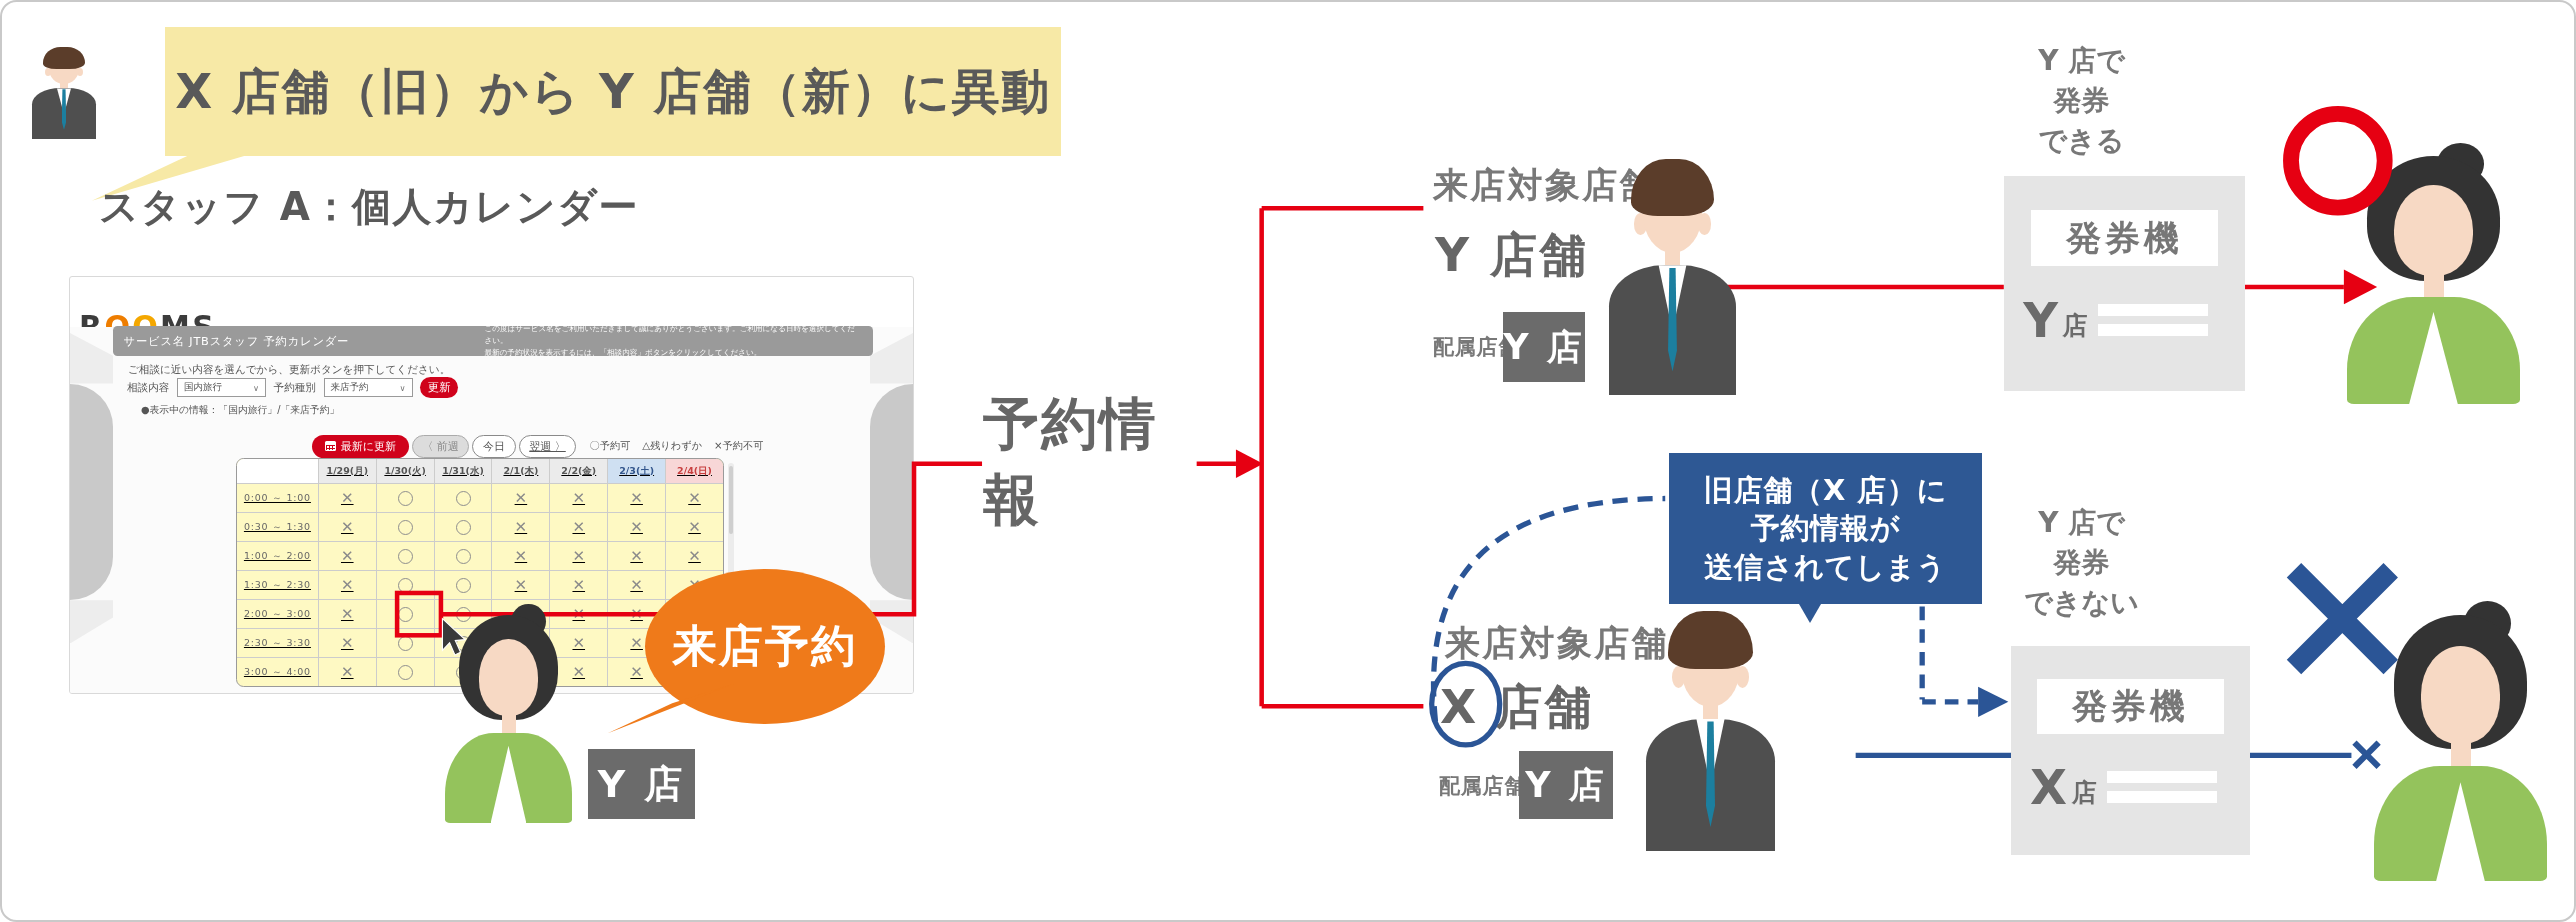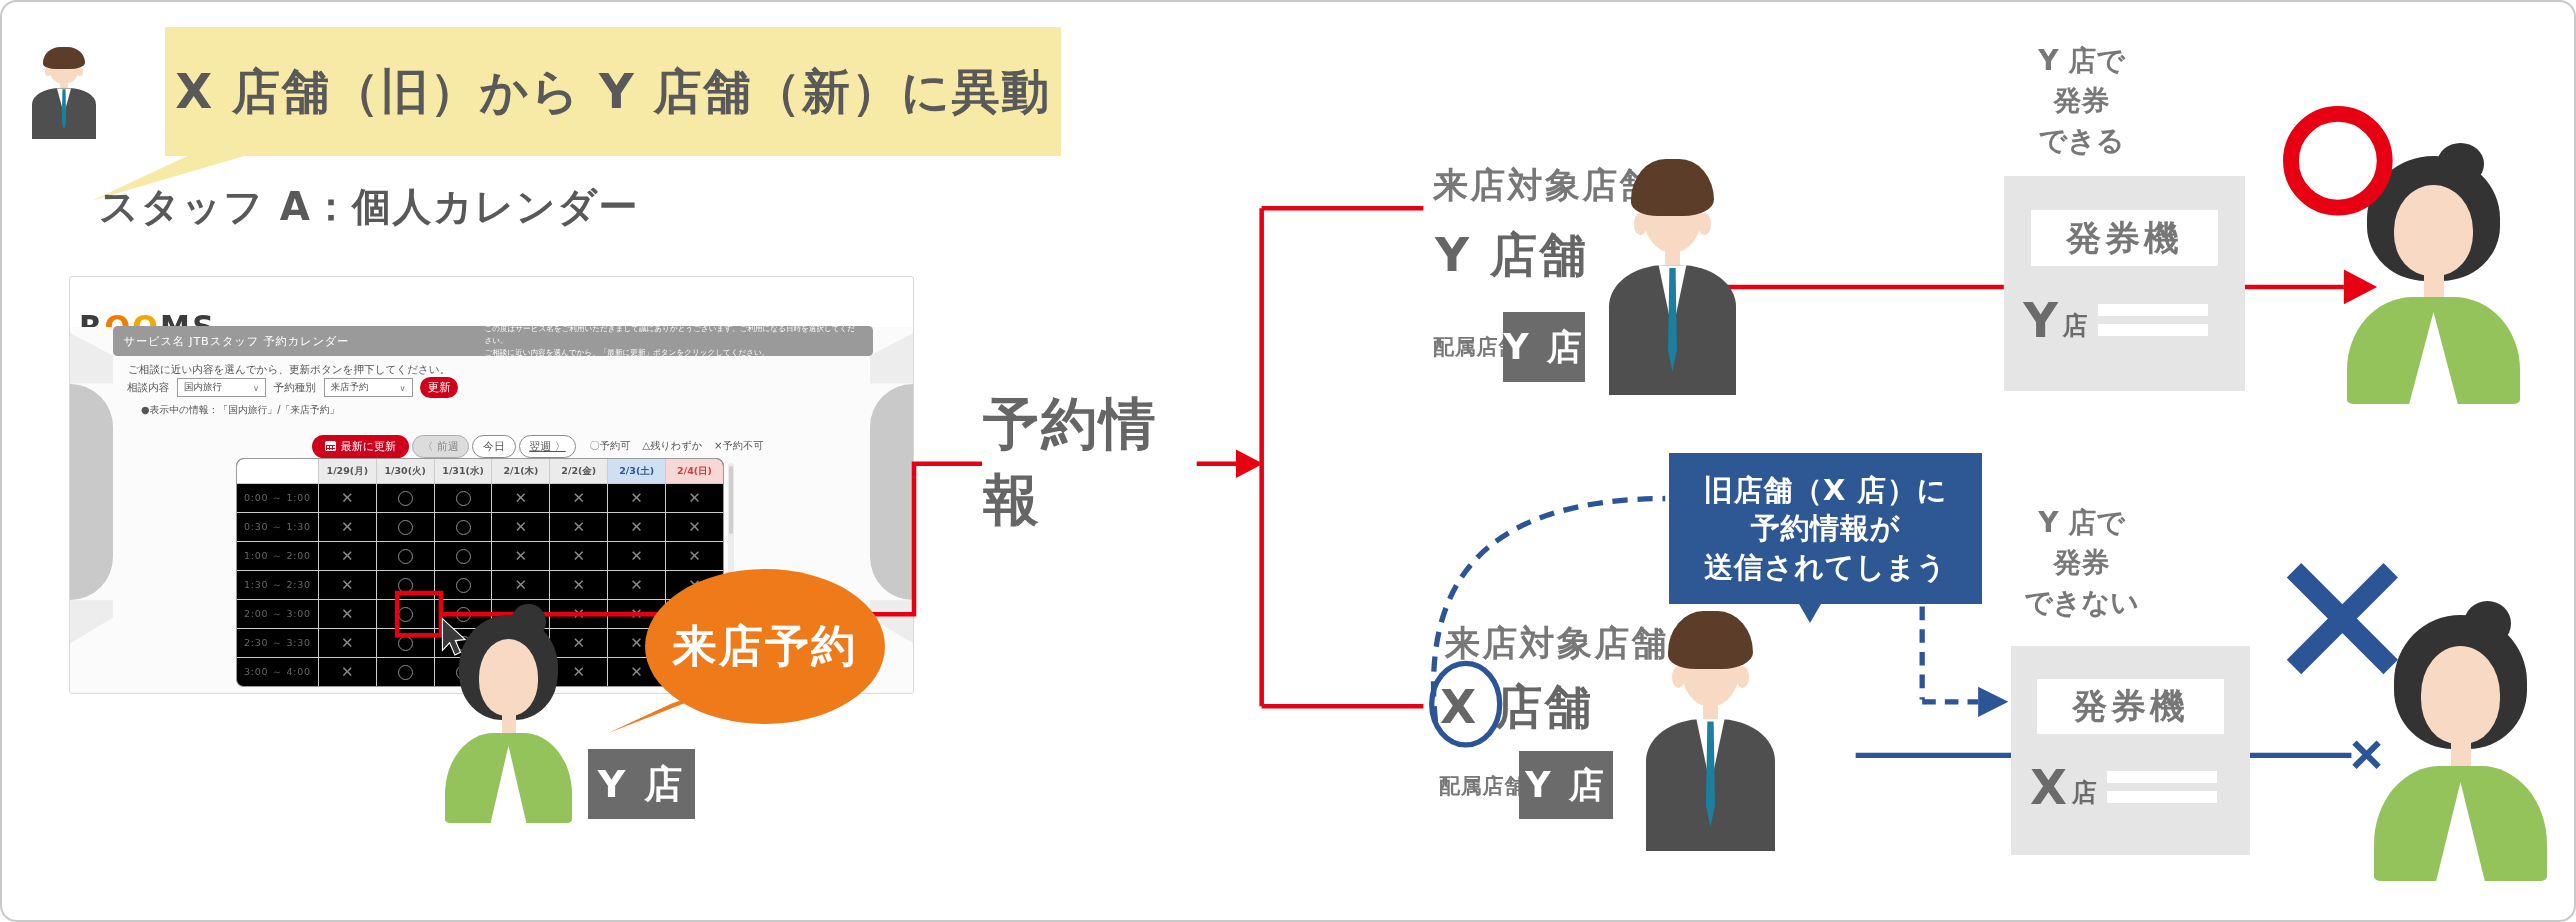--- a/index.html
+++ b/index.html
@@ -40,21 +40,21 @@
   .pill.refresh{width:97px;background:#d0021b;color:#fff;gap:4.5px;}
   .pill.prev{width:57px;background:#dcdcdc;border:1.1px solid #ababab;color:#8a8a8a;}
   .pill.today{width:44px;background:#fff;border:1.1px solid #8a8a8a;color:#555;}
   .pill.next{width:57px;background:#fff;border:1.1px solid #8a8a8a;color:#555;text-decoration:underline;}
   .cal-icon{width:11.3px;height:10.6px;background:#fff;border-radius:1.5px;position:relative;}
   .cal-icon::after{content:"";position:absolute;left:1.5px;right:1.5px;top:3.8px;bottom:1.5px;
      background-image:linear-gradient(#d0021b 0.8px,transparent 0.8px),linear-gradient(90deg,#d0021b 0.8px,transparent 0.8px);
      background-size:3px 3px;}
   .b-legend{display:flex;gap:12px;margin-left:10.6px;font-size:10.2px;color:#555;}
 
-  .cal-table{position:absolute;left:166px;top:181px;width:488px;border:1.5px solid #9a9a9a;border-radius:7.6px;background:#000000;overflow:hidden;}
+  .cal-table{position:absolute;left:166px;top:181px;width:488px;border:1.5px solid #9a9a9a;border-radius:7.6px;background:#fef9c3;overflow:hidden;text-decoration:underline;}
   .cal-header{display:flex;height:24px;}
   .cal-cell{display:flex;align-items:center;justify-content:center;}
   .cal-cell + .cal-cell{border-left:0.8px solid #ccc;}
   .cal-corner{width:81px;background:#fff;}
   .cal-head{width:58px;background:#ebebeb;font-size:9.5px;font-weight:bold;color:#555;}
   .cal-head.sat{background:#cfe0f2;color:#33568c;}
   .cal-head.sun{background:#f8d7d7;color:#c84040;}
   .cal-row{display:flex;height:29px;border-top:0.8px solid #ccc;}
   .cal-time{width:81px;font-size:9.5px;color:#666;letter-spacing:0.8px;}
   .cal-slot{width:58px;}
@@ -168,21 +168,21 @@
     <div class="deco right" style="right:0;">
         <div class="w1"></div>
         <div class="blob"></div>
         <div class="w2"></div>
       </div>
 
     <div class="b-titlebar">
       <div class="tl">サービス名 JTBスタッフ 予約カレンダー</div>
       <div class="tr">
         <div>この度はサービス名をご利用いただきまして誠にありがとうございます。ご利用になる日時を選択してください。</div>
-        <div>ご相談に近い内容を選んでから、「最新に更新」ボタンをクリックしてください。</div>
+        <div>最新の予約状況を表示するには、「相談内容」ボタンをクリックしてください。</div>
       </div>
     </div>
     <div class="b-instr">ご相談に近い内容を選んでから、更新ボタンを押下してください。</div>
     <div class="b-filters">
       <span class="lbl">相談内容</span>
       <div class="selectbox" style="width:89px;">
         <span>国内旅行</span>
           <span class="chev">∨</span>
       </div>
       <span class="lbl">予約種別</span>

